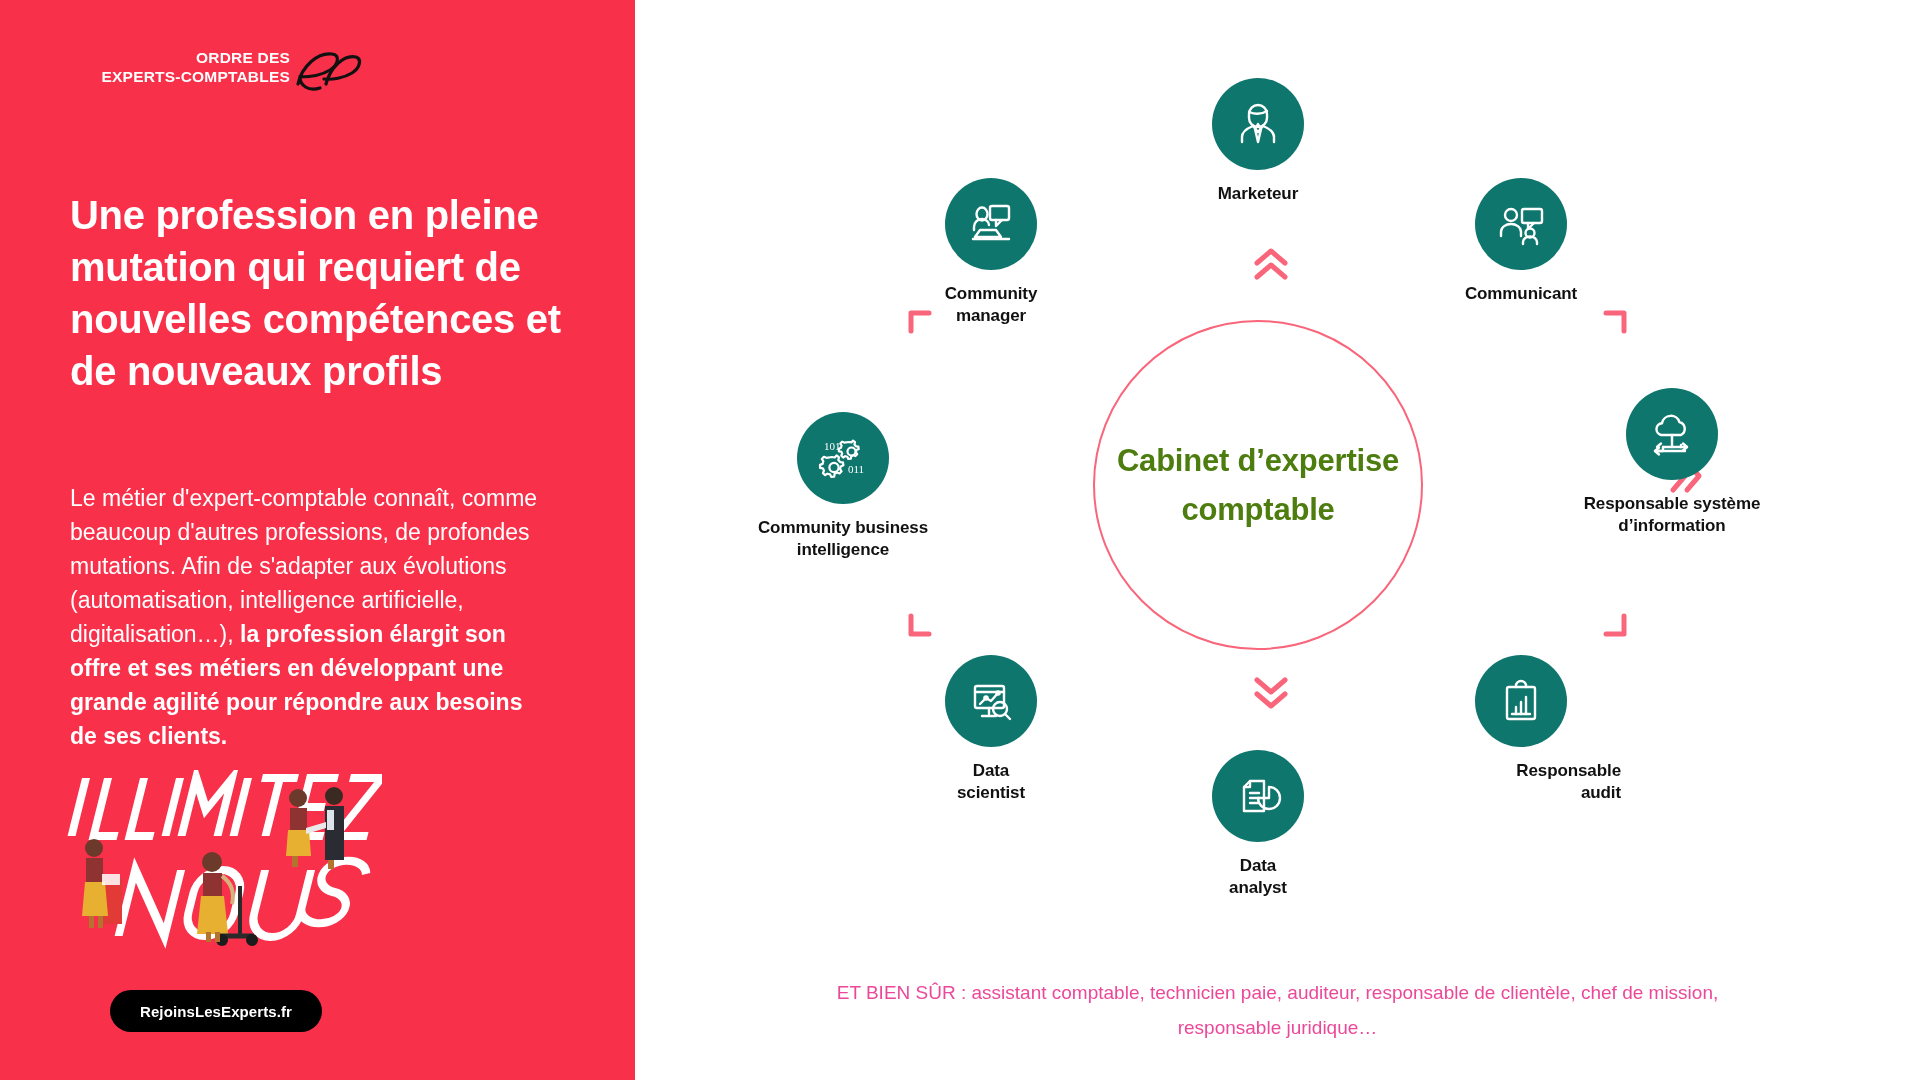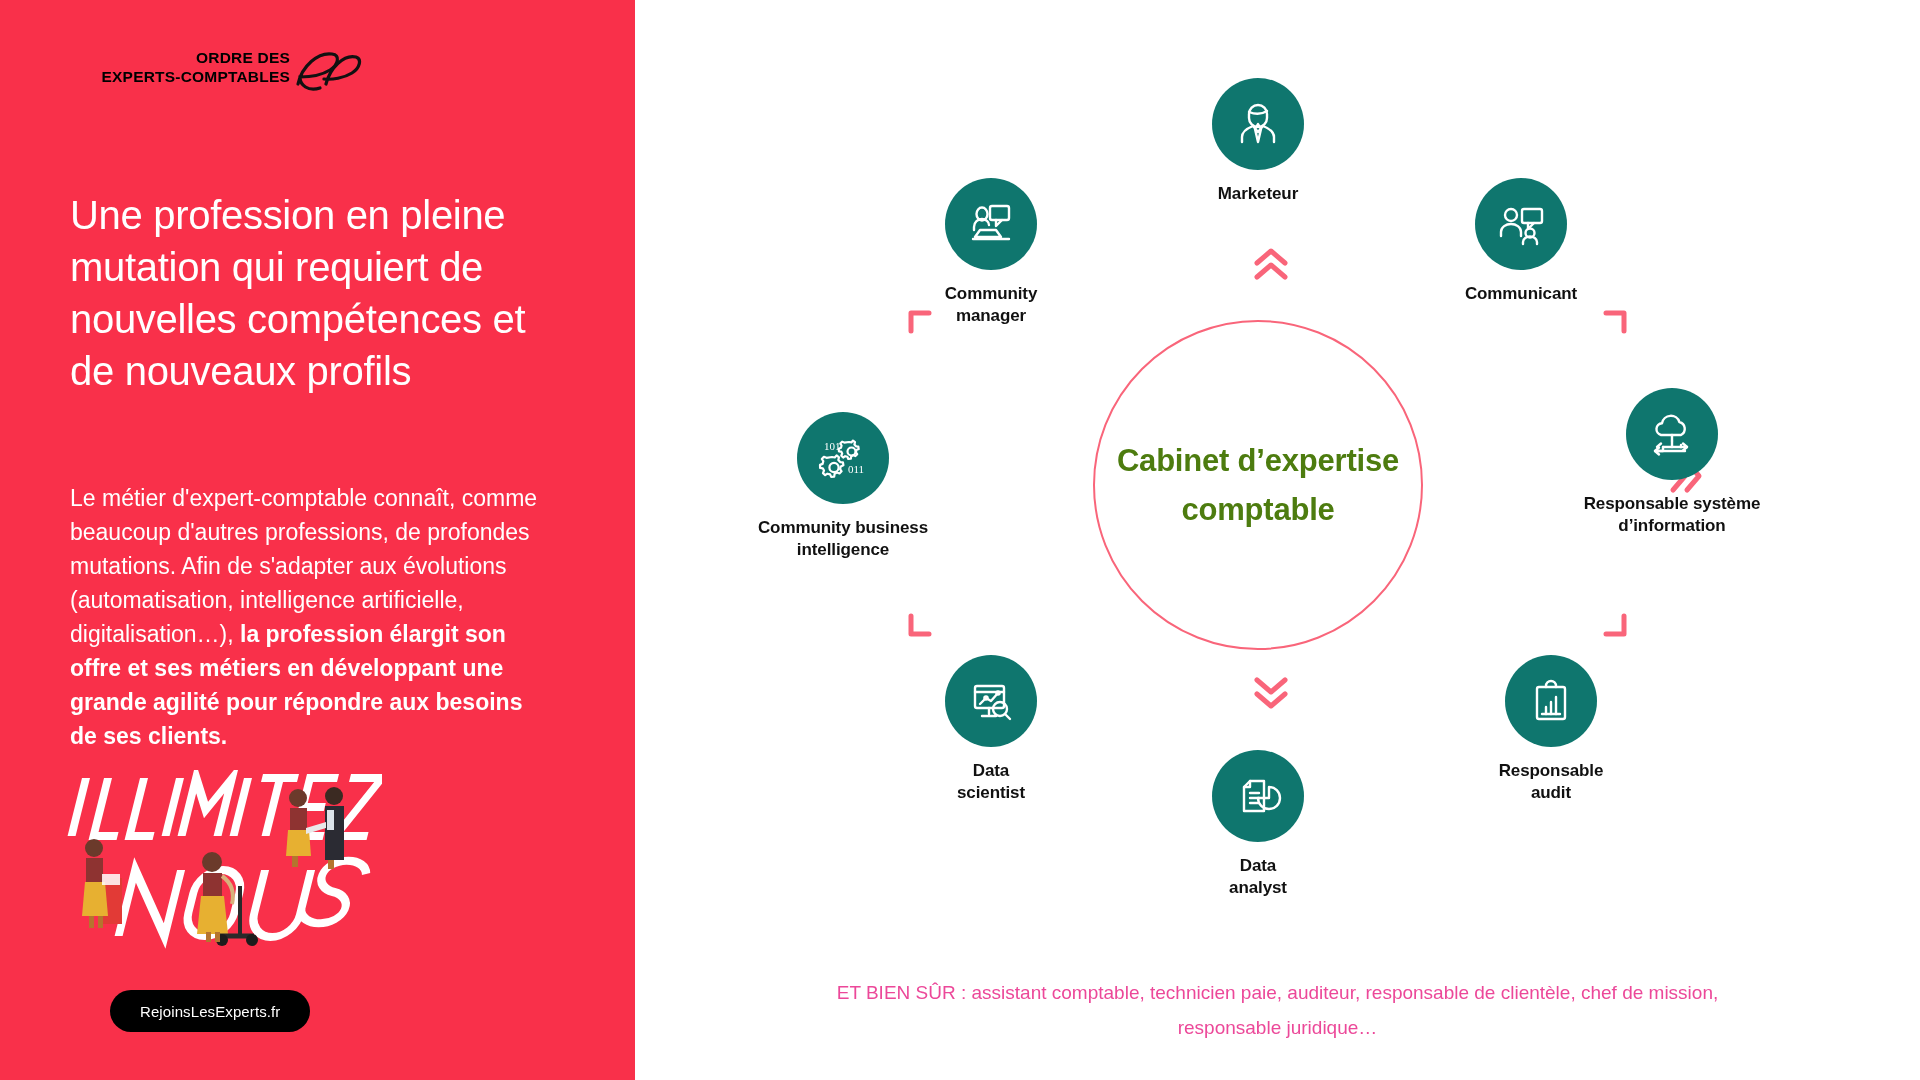--- a/index.html
+++ b/index.html
@@ -31,21 +31,21 @@
     left: 72px;
     top: 48px;
     width: 290px;
     height: 54px;
   }
   #logo-text {
     position: absolute;
     right: 72px;
     top: 0;
     text-align: right;
-    color: #000000;
+    color: #ffffff;
     font-weight: 800;
     font-size: 15.5px;
     letter-spacing: 0.2px;
     line-height: 19px;
     font-family: "Liberation Sans", sans-serif;
   }
   #logo-mark {
     position: absolute;
     right: 0;
     top: 2px;
@@ -54,21 +54,21 @@
   }
 
   
   #headline {
     position: absolute;
     left: 70px;
     top: 162px;
     width: 500px;
     color: #ffffff;
     font-size: 40px;
-    font-weight: 400;
+    font-weight: 700;
     line-height: 52px;
     letter-spacing: -0.3px;
   }
 
   
   #body-copy {
     position: absolute;
     left: 70px;
     top: 458px;
     width: 480px;
@@ -92,21 +92,21 @@
   #cta {
     position: absolute;
     left: 110px;
     top: 990px;
     height: 42px;
     padding: 0 30px;
     border-radius: 21px;
     background: #000000;
     color: #ffffff;
     font-size: 15px;
-    font-weight: 400;
+    font-weight: 700;
     display: flex;
     align-items: center;
     justify-content: center;
     cursor: pointer;
     border: none;
     letter-spacing: 0.1px;
   }
 
   
   #right-panel {
@@ -391,21 +391,21 @@
           <path d="M14 40.5 l-4 3.5 4 3.5"></path>
           <path d="M38 36.5 l4 3.5 -4 3.5"></path>
           <path d="M16 36.5 l-4 3.5"></path>
           <path d="M36 40 h6"></path>
         </svg>
       </div>
       <div class="node-label">Responsable système
 d’information</div>
     </div>
 
-    <div class="node" style="left:916px; top:655px;">
+    <div class="node" style="left:886px; top:655px;text-align:right;">
       <div class="node-bubble">
         <svg width="54" height="54" viewBox="0 0 54 54" fill="none" stroke="#ffffff" stroke-width="2.4" stroke-linecap="round" stroke-linejoin="round">
           <rect x="13" y="13" width="28" height="32" rx="2"></rect>
           <path d="M22 13 v-1 a5 5 0 0 1 10 0 v1"></path>
           <path d="M18 40 h18"></path>
           <path d="M22 40 v-7"></path>
           <path d="M27 40 v-12"></path>
           <path d="M32 40 v-17"></path>
         </svg>
       </div>

